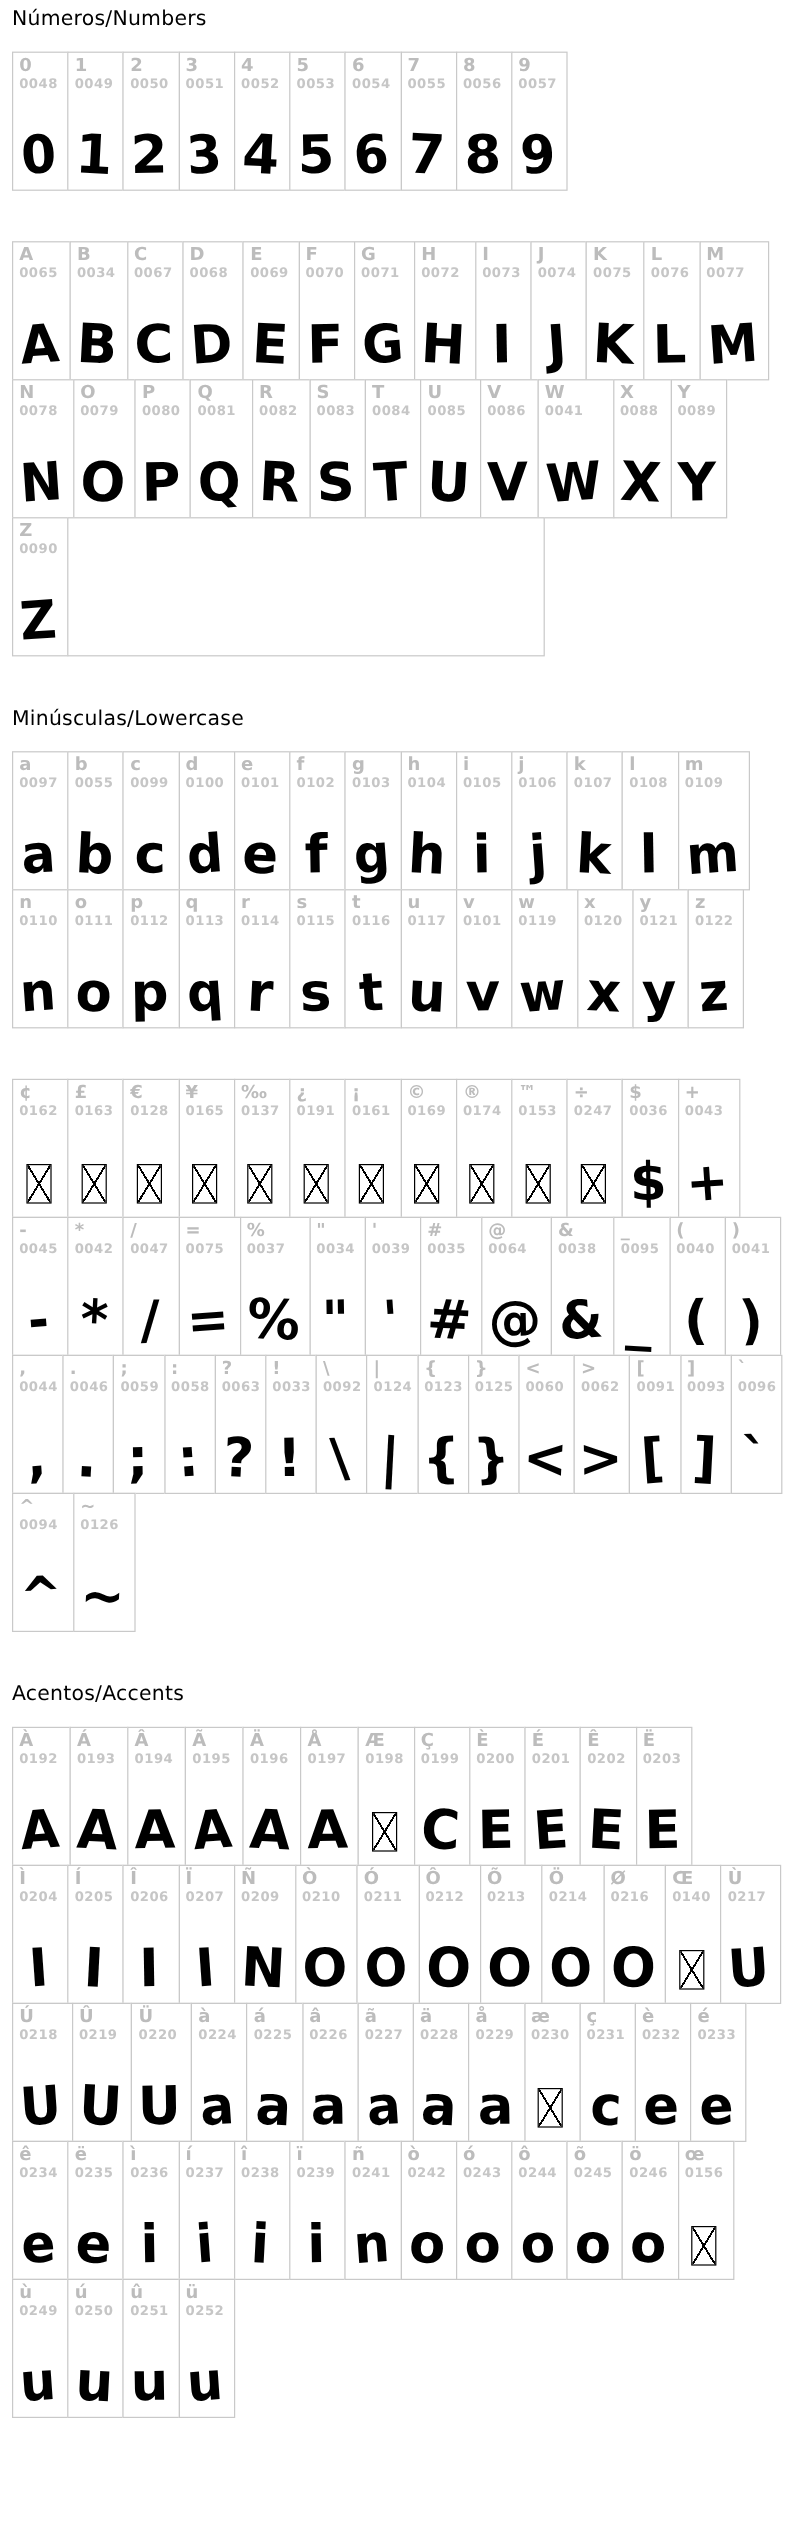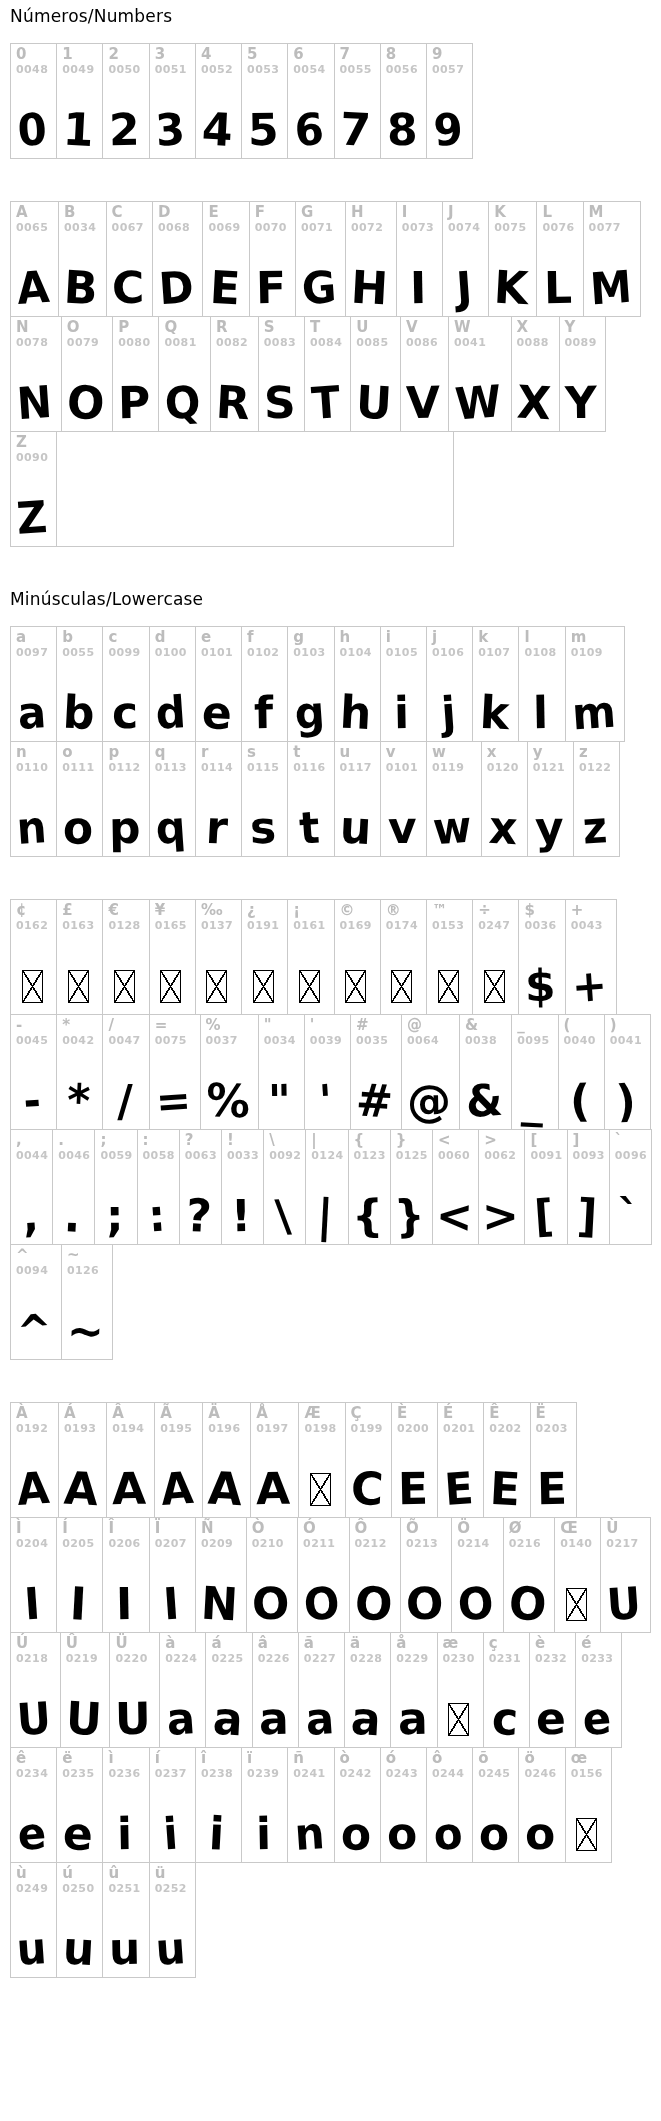--- a/index.html
+++ b/index.html
@@ -637,20 +637,21 @@
             </div>
             <div class="glyph-cell">
               <div class="cell-label">~</div>
               <div class="cell-code">0126</div>
               <div class="cell-glyph"><span>~</span></div>
             </div>
           </div>
         </div>
       </section>
       <section class="glyph-section">
+        <h2 class="section-title">Acentos/Accents</h2>
         <div class="glyph-table">
           <div class="glyph-row">
             <div class="glyph-cell">
               <div class="cell-label">À</div>
               <div class="cell-code">0192</div>
               <div class="cell-glyph"><span>A</span></div>
             </div>
             <div class="glyph-cell">
               <div class="cell-label">Á</div>
               <div class="cell-code">0193</div>

